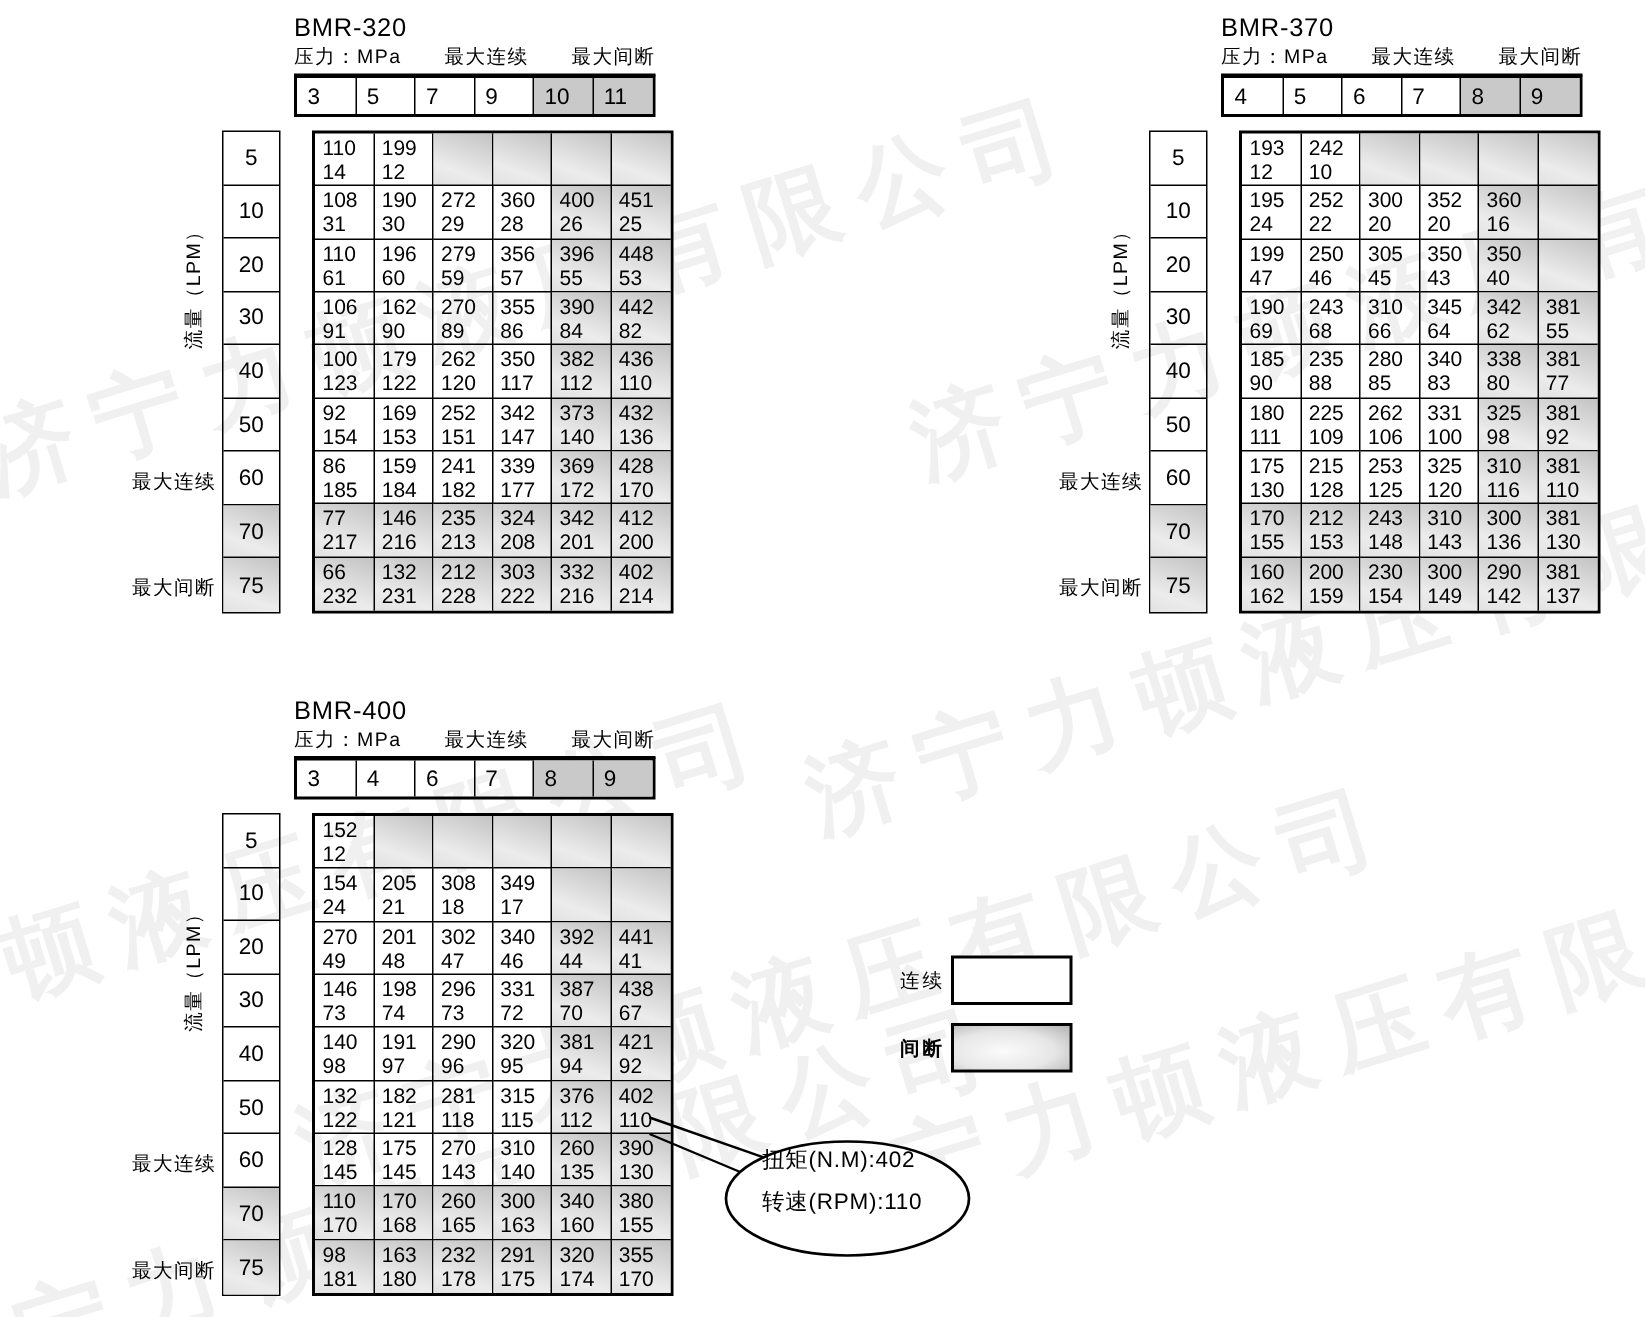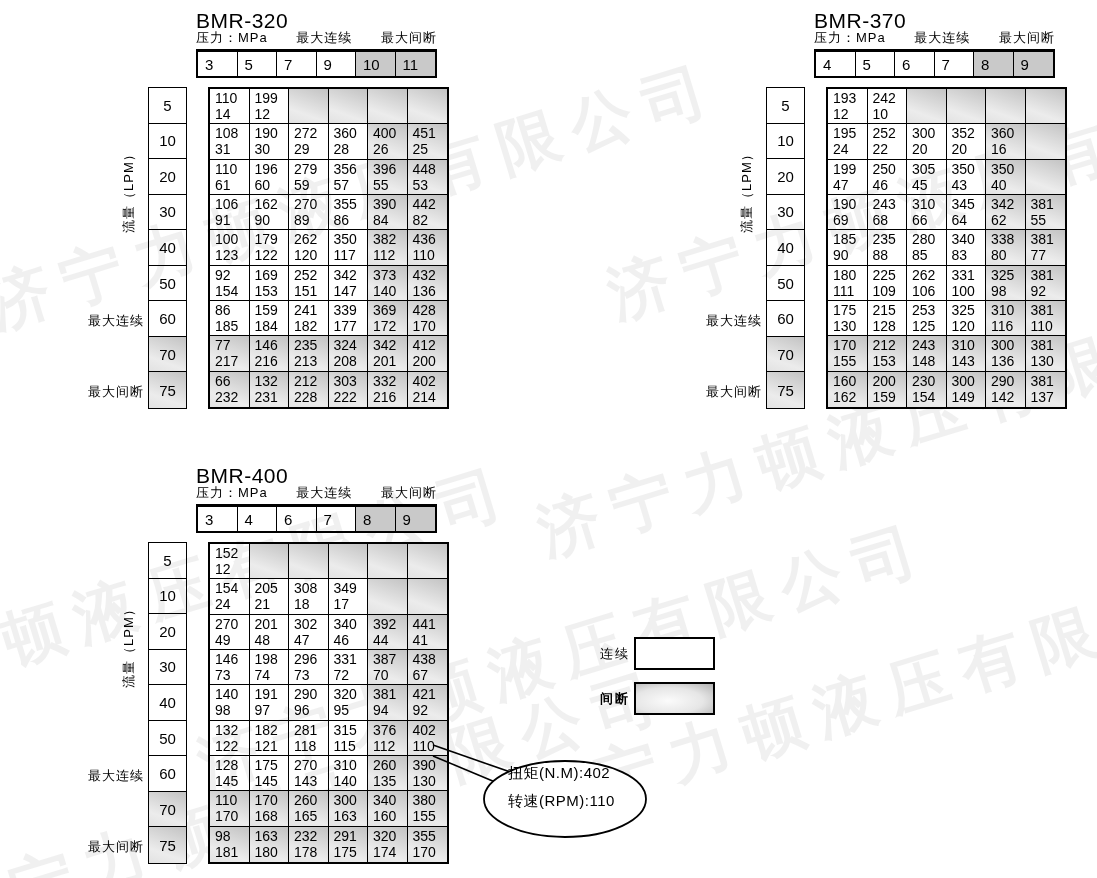--- a/index.html
+++ b/index.html
@@ -6,21 +6,21 @@
   .page{position:relative;width:1097px;height:878px;background:#fff;overflow:hidden;
         font-family:"Liberation Sans","DejaVu Sans",sans-serif;color:#000;}
 
   
   .wm{position:absolute;font-family:"DejaVu Serif",serif;font-weight:bold;
       font-size:62px;letter-spacing:14px;white-space:nowrap;color:#000;opacity:0.055;
       transform:rotate(-17deg);transform-origin:left center;pointer-events:none;}
 
   
   .table-block{position:absolute;width:362px;height:422px;}
-  .t-title{position:absolute;left:110px;top:3px;font-size:21px;letter-spacing:0.5px;}
+  .t-title{position:absolute;left:110px;top:3px;font-size:17px;letter-spacing:0.5px;}
   .t-phead{position:absolute;left:110px;top:24px;width:241px;height:21px;box-sizing:border-box;
            display:flex;justify-content:space-between;align-items:flex-end;
            border-bottom:2px solid #000;font-size:13px;padding-bottom:2px;}
   .t-phead span{white-space:nowrap;letter-spacing:1px;}
   .t-cols{position:absolute;left:110px;top:44px;width:241px;height:28px;box-sizing:border-box;
           border:2px solid #000;display:grid;grid-template-columns:repeat(6,1fr);}
   .t-cols .hc{border-right:1.5px solid #000;font-size:15px;padding:4px 0 0 7px;box-sizing:border-box;}
   .t-cols .hc:last-child{border-right:none;}
   .t-grid{position:absolute;left:122px;top:81px;width:241px;height:322px;box-sizing:border-box;
           border:2px solid #000;display:grid;grid-template-columns:repeat(6,1fr);

